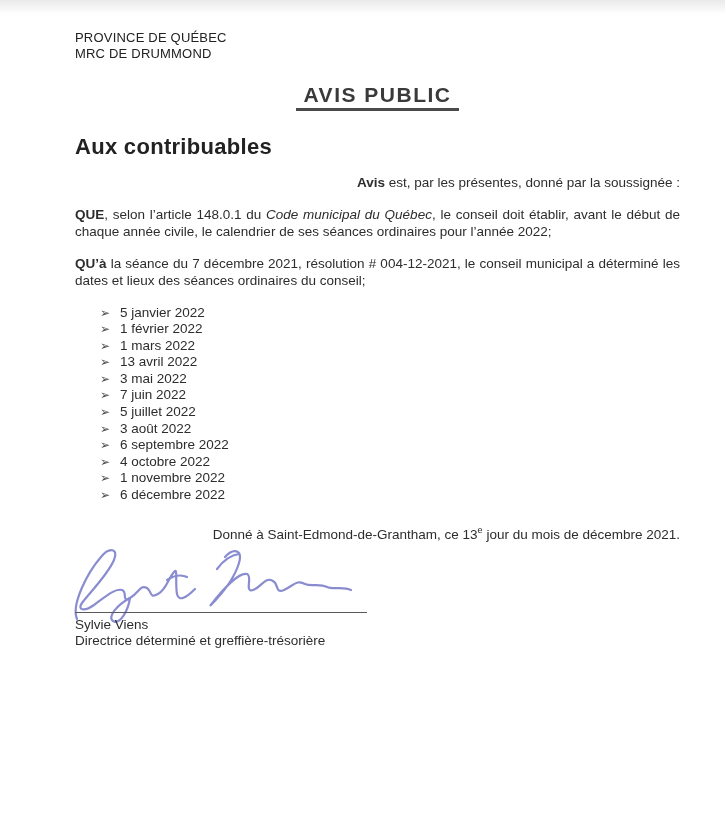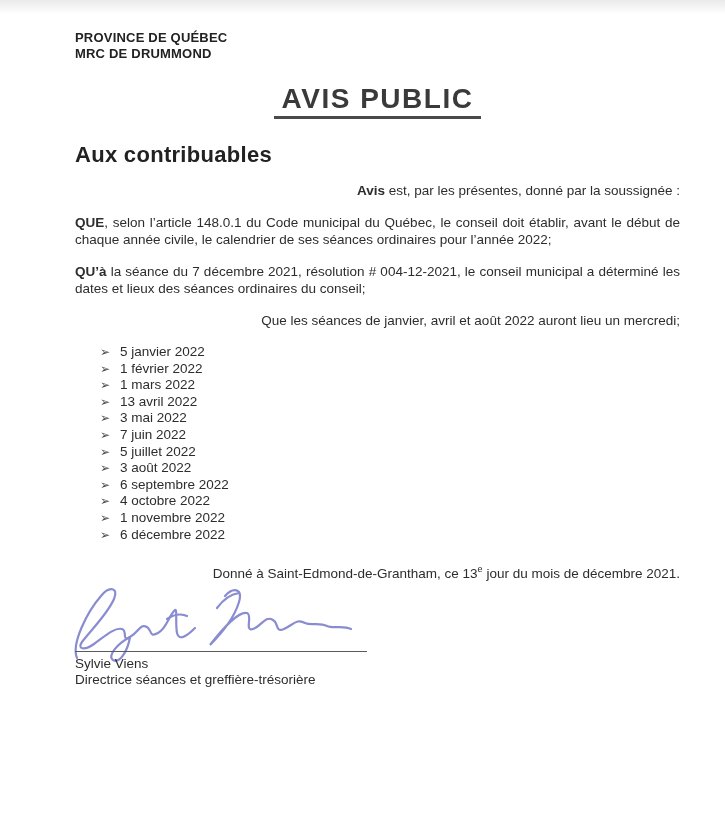--- a/index.html
+++ b/index.html
@@ -11,41 +11,41 @@
     position:relative;
     overflow:hidden;
   }
   .scan-edge {
     position:absolute; top:0; left:0; right:0; height:14px;
     background:linear-gradient(#eaeaea, #ffffff);
   }
   .page { padding:30px 45px 0 75px; position:relative; }
 
   .letterhead div {
-    font-weight:bold; font-size:13px; line-height:16px;
+    font-weight:normal; font-size:13px; line-height:16px;
     letter-spacing:0.2px; color:#222;
   }
 
   .title-wrap { text-align:center; margin-top:21px; }
   .doc-title {
     display:inline-block;
-    font-size:28px; font-weight:bold; letter-spacing:1.5px;
+    font-size:21px; font-weight:bold; letter-spacing:1.5px;
     color:#3a3a3a;
     border-bottom:3px solid #4a4a4a;
     padding:0 8px 1px 8px;
   }
   .doc-subtitle {
     text-align:left; font-size:22px; font-weight:bold;
     margin-top:23px; color:#222; letter-spacing:0.3px;
   }
 
   .para { font-size:13.5px; line-height:17.5px; margin:14px 0 0 0;text-align:right; }
   .just { text-align:justify; }
   .b { font-weight:bold; }
-  .i { }
+  .i { font-style:italic; }
   sup { font-size:9px; }
 
   ul.dates { list-style:none; margin:15px 0 0 25px; padding:0; }
   ul.dates li { display:flex; font-size:13.5px; line-height:16.6px; }
   ul.dates .bullet {
     width:20px; flex:0 0 20px; color:#4a4a4a; font-size:12px; line-height:16.6px;
   }
 
   .closing { margin-top:18px; }
 
@@ -76,21 +76,20 @@
 
   <div class="doc-subtitle">Aux contribuables</div>
 
   <p class="para"><span class="b">Avis</span><span> est, par les présentes, donné par la soussignée :</span></p>
 
   <p class="para just"><span class="b">QUE</span><span>, selon l’article 148.0.1 du </span><span class="i">Code municipal du Québec</span><span>, le conseil doit établir, avant le début de chaque année civile, le calendrier de ses séances ordinaires pour l’année 2022;</span></p>
 
   <p class="para just"><span class="b">QU’à</span><span> la séance du 7 décembre 2021, résolution # 004-12-2021, le conseil municipal a déterminé les dates et lieux des séances ordinaires du conseil;</span></p>
 
 
-  <p class="para">Que les séances de janvier, avril et août 2022 auront lieu un mercredi;</p>
 
 
   <ul class="dates">
       <li>
         <span class="bullet">➢</span>
         <span>5 janvier 2022</span>
       </li>
       <li>
         <span class="bullet">➢</span>
         <span>1 février 2022</span>
@@ -144,16 +143,16 @@
       <g stroke="#7d80cb" stroke-width="2.2" stroke-linecap="round" fill="none" opacity="0.9">
         <path d="M10,76 C4,62 20,30 34,14 C42,4 52,5 47,17 C40,33 22,50 15,60 C10,67 17,69 27,62 C38,54 48,45 55,47 C61,49 54,60 63,55 C72,50 73,41 80,45 C85,48 82,56 91,51 C99,47 101,36 107,29 C111,23 108,41 110,51 C112,60 121,53 128,46"></path>
         <path d="M63,55 C61,68 53,82 46,78 C40,74 50,62 63,55"></path>
         <path d="M100,37 C106,33 114,31 120,34"></path>
         <path d="M158,14 C166,5 176,6 172,20 C166,40 150,56 143,63 C156,46 172,29 180,31 C186,33 177,50 186,47 C195,44 198,33 206,38 C212,41 208,51 217,47 C226,43 230,36 238,41 C244,44 252,40 260,44 C266,47 276,43 284,47"></path>
         <path d="M150,26 C156,18 164,12 172,11"></path>
       </g>
     </svg>
     <div class="sig-line"></div>
     <div class="sig-name">Sylvie Viens</div>
-    <div class="sig-title">Directrice séances et greffière-trésorière</div>
+    <div class="sig-title">Directrice déterminé et greffière-trésorière</div>
   </div>
 
 </div>
 
 </body></html>

